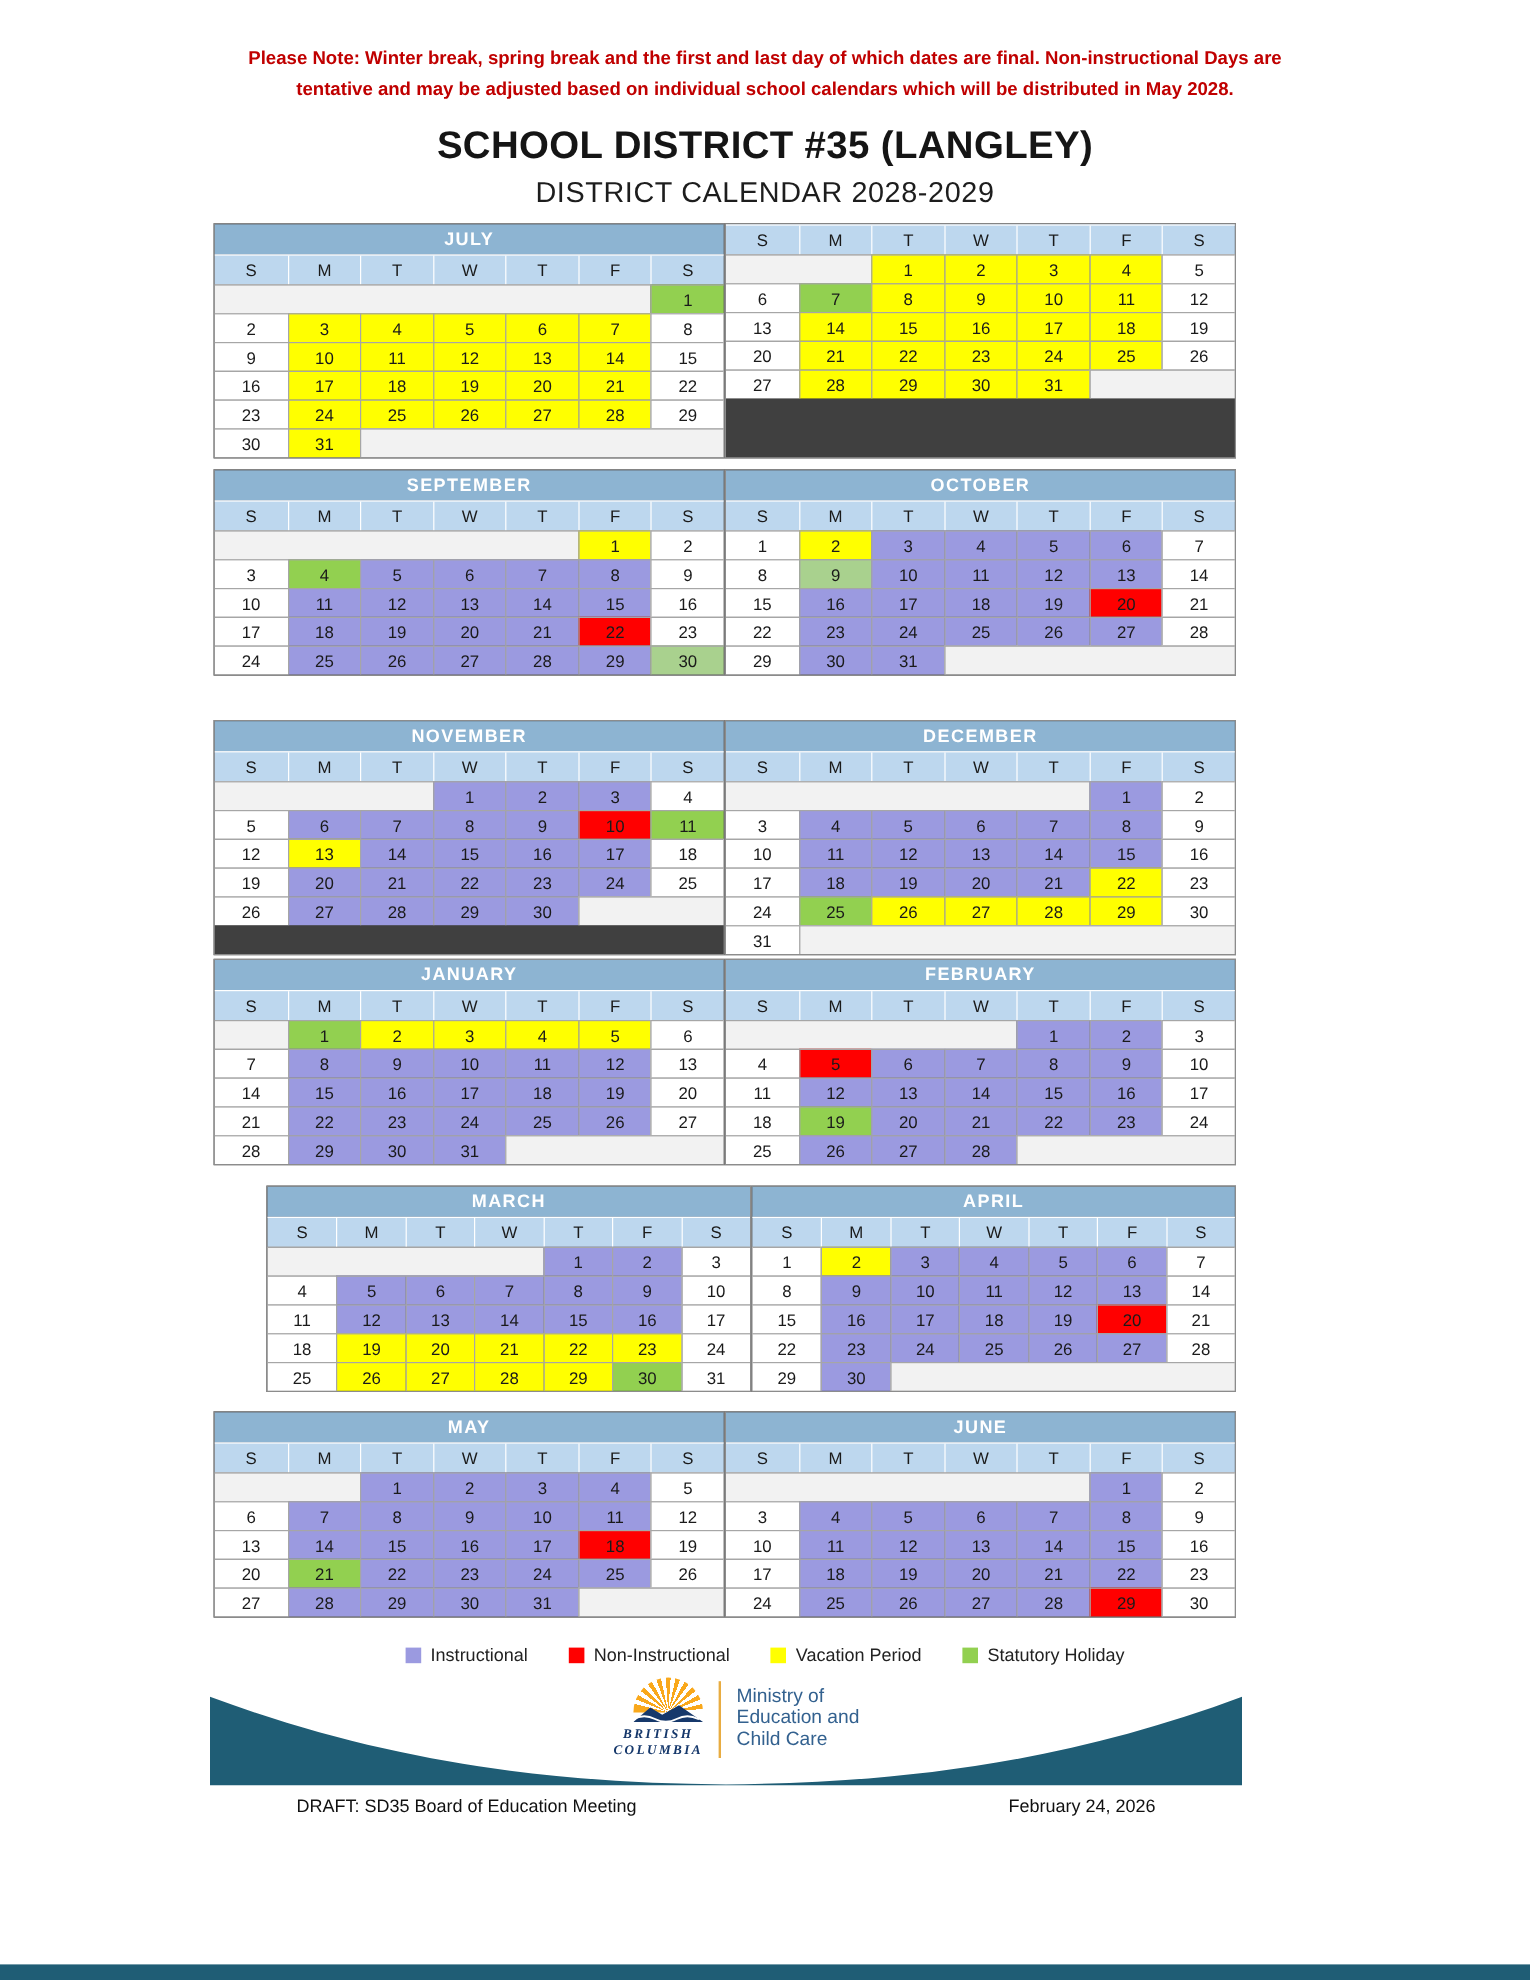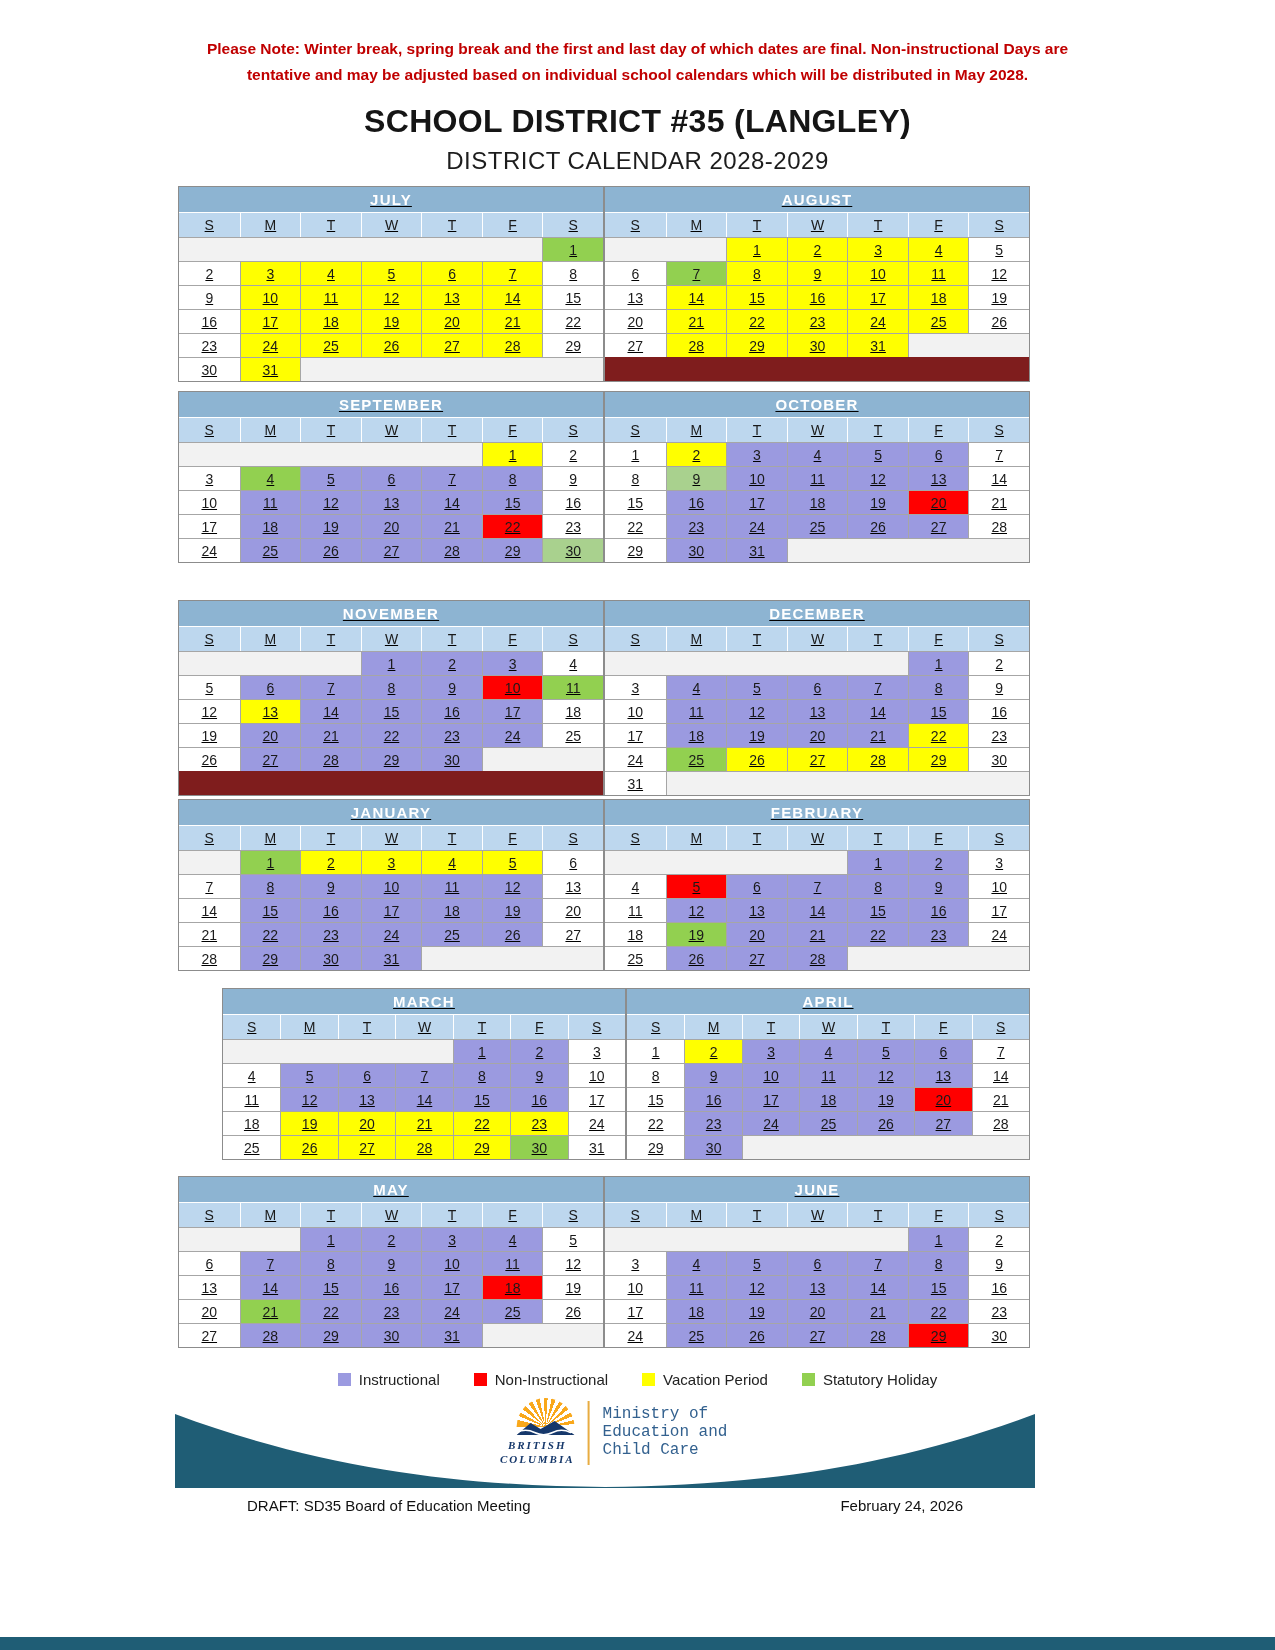--- a/index.html
+++ b/index.html
@@ -17,21 +17,21 @@
 
   
   .content { width:852px; margin-left:178px; margin-top:11px; }
   .cal-row { display:flex; justify-content:space-between; }
   .cal-row:nth-child(2){ margin-top:9px; }
   .cal-row:nth-child(3){ margin-top:37px; }
   .cal-row:nth-child(4){ margin-top:3px; }
   .cal-row:nth-child(5){ margin-top:17px;padding-left:44px; }
   .cal-row:nth-child(6){ margin-top:16px; }
 
-  .month { width:434px; border:1px solid #8c8c8c; background:#7f1d1d;text-decoration:underline; }
+  .month { width:434px; border:1px solid #8c8c8c; background:#404040; }
   .mh { height:25px; line-height:25px; background:var(--month_header); color:#ffffff; font-weight:700; font-size:15px; letter-spacing:1.2px; text-align:center; }
   .wk { display:grid; grid-template-columns:repeat(7,1fr); background:var(--weekday_header); border-top:1px solid #ffffff; }
   .wd { height:24px; line-height:24px; text-align:center; font-size:14px; color:#1a1a1a; border-left:1px solid #ffffff; }
   .wd:first-child { border-left:none; }
   .wrow { display:grid; grid-template-columns:repeat(7,1fr); }
   .cell { height:24px; line-height:24px; text-align:center; font-size:14px; color:#1a1a1a;
           border-top:1px solid #a6a6a6; border-left:1px solid #a6a6a6; }
   .cell:first-child { border-left:none; }
   .t-e { background:var(--empty_cell); }
   .t-w { background:#ffffff; }
@@ -51,21 +51,21 @@
   .banner svg.wave { position:absolute; left:0; top:0; }
   .wavepath { fill:var(--wave_teal); }
   .logo-block { position:absolute; left:50%; top:0; transform:translateX(-50%); display:flex; align-items:flex-start; gap:13px; }
   .bc-stack { display:flex; flex-direction:column; align-items:flex-end; width:92px;font-style:italic; }
   .bc-art { position:relative; width:58px; height:37px; }
   .bc-sun { position:absolute; left:0; top:0; width:58px; height:29px; border-radius:58px 58px 0 0;
             background:repeating-conic-gradient(from 276deg at 50% 100%, var(--sun_orange) 0deg 8deg, #ffffff 8deg 16deg); }
   .bc-mtn { position:absolute; left:0; bottom:0; }
   .bc-word { margin-top:3px; font-family:"Liberation Serif", serif; font-weight:700; font-size:11px; line-height:14px; letter-spacing:2px; color:var(--logo_navy); text-align:center; }
   .logo-divider { width:2px; height:64px; background:var(--logo_gold); margin-top:3px; }
-  .ministry { padding-top:7px; font-family:Liberation Mono, monospace; font-size:16px; line-height:18px; color:var(--ministry_blue); }
+  .ministry { padding-top:7px; font-family:Liberation Sans, sans-serif; font-size:16px; line-height:18px; color:var(--ministry_blue); }
 
   .footer-row { width:860px; margin-left:175px; margin-top:9px; display:flex; justify-content:space-between; padding:0 72px; font-size:15px; color:#111; }
   .bottom-bar { position:absolute; left:0; right:0; bottom:0; height:13px; background:var(--wave_teal); }
 </style>
 </head>
 <body>
 
 <div class="page">
 
   <div class="note">
@@ -129,21 +129,20 @@
             <div class="cell t-v">28</div>
             <div class="cell t-w">29</div>
           </div>
           <div class="wrow">
             <div class="cell t-w">30</div>
             <div class="cell t-v">31</div>
             <div class="cell t-e" style="grid-column: span 5;"></div>
           </div>
         </div>
         <div class="month">
-          <div class="mh">AUGUST</div>
           <div class="wk">
             <div class="wd">S</div>
             <div class="wd">M</div>
             <div class="wd">T</div>
             <div class="wd">W</div>
             <div class="wd">T</div>
             <div class="wd">F</div>
             <div class="wd">S</div>
           </div>
           <div class="wrow">

